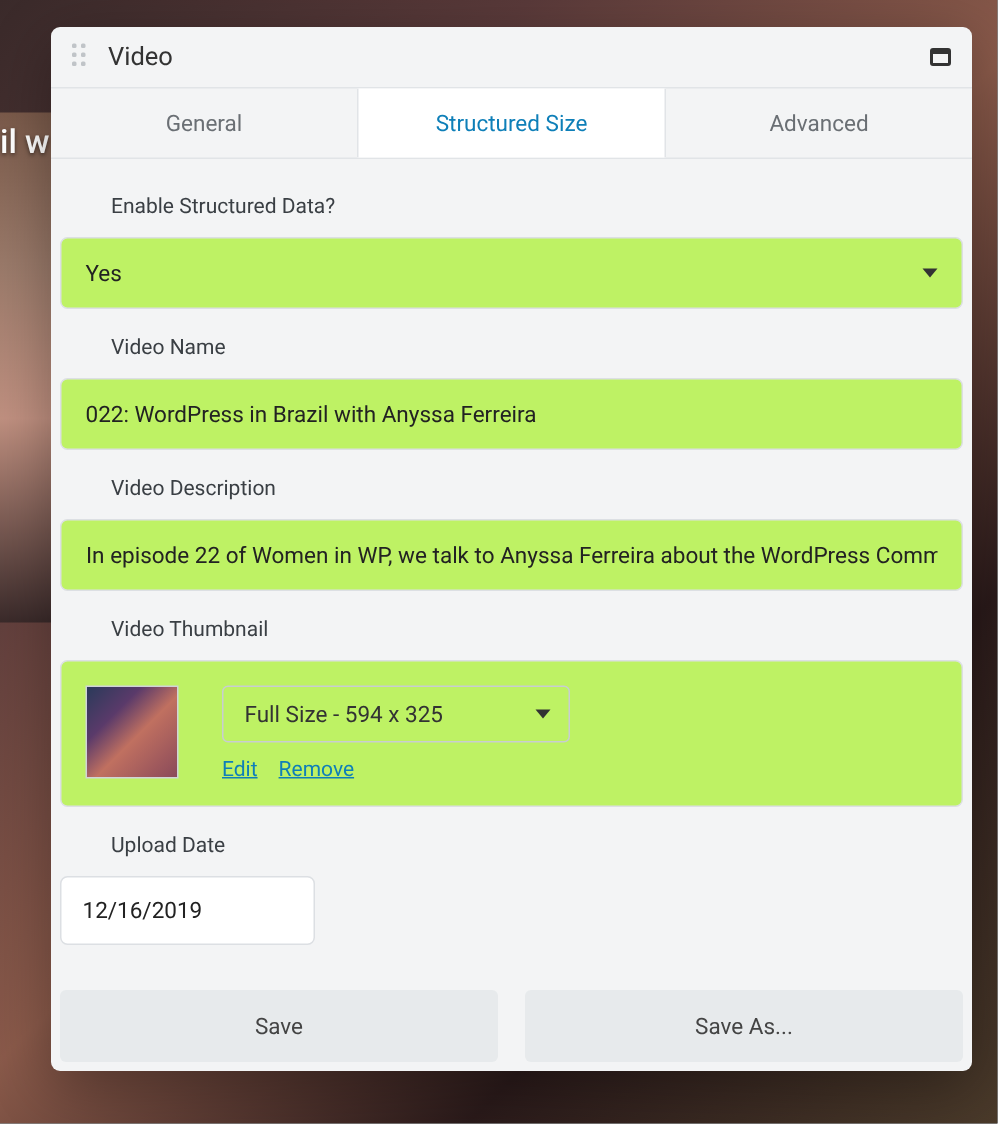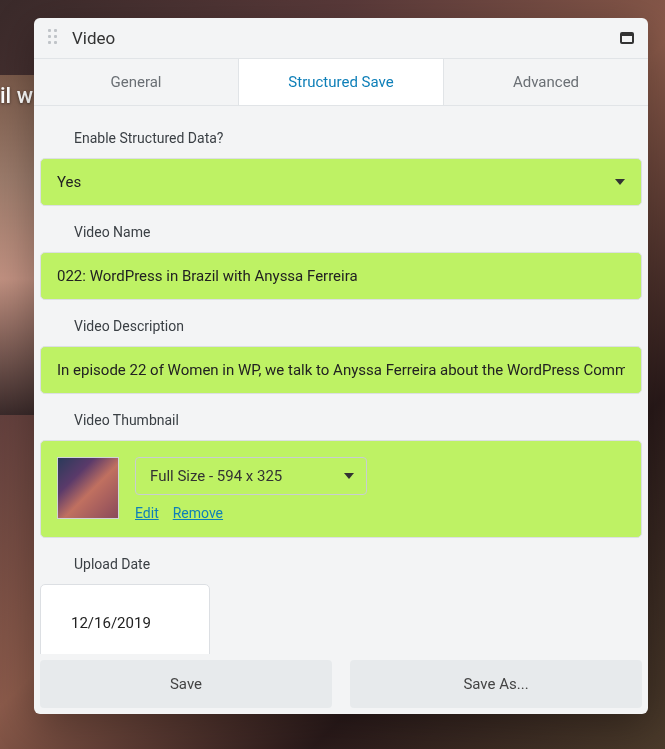--- a/index.html
+++ b/index.html
@@ -128,21 +128,21 @@
   padding: 14px 16px;
   font-size: 15px;
   color: #222;
   background: transparent;
   outline: none;
   font-family: inherit;
 }
 .section-wrap {
   padding: 16px;
   display: flex;
-  gap: 16px;
+  gap: 29px;
 }
 .thumb {
   width: 62px; height: 62px;
   background: linear-gradient(135deg, #2a3a5a 0%, #5a3a6a 30%, #c07060 55%, #8a4a5a 100%);
   border: 1px solid #d0d4d8;
   flex-shrink: 0;
 }
 .thumb-right {
   display: flex;
   flex-direction: column;
@@ -167,21 +167,21 @@
 .links a {
   color: #0e7fb8;
   text-decoration: underline;
   cursor: pointer;
 }
 .date-input {
   background: #fff;
   border: 1px solid #dcdfe3;
   border-radius: 5px;
   width: 170px;
-  padding: 16px;
+  padding: 0;
 }
 .date-input input {
   width: 100%;
   border: none;
   padding: 13px 14px;
   font-size: 15px;
   color: #222;
   background: transparent;
   outline: none;
   font-family: inherit;
@@ -219,21 +219,21 @@
         <span></span>
         <span></span>
         <span></span>
     </div>
     <div class="modal-title">Video</div>
     <div class="window-icon"></div>
   </div>
 
   <div class="tabs">
     <div class="tab">General</div>
-    <div class="tab active">Structured Save</div>
+    <div class="tab active">Structured Size</div>
     <div class="tab">Advanced</div>
   </div>
 
   <div class="content">
 
     <div class="field-label">Enable Structured Data?</div>
     <div class="select-wrap">
       <span>Yes</span>
       <span class="chevron"></span>
     </div>

